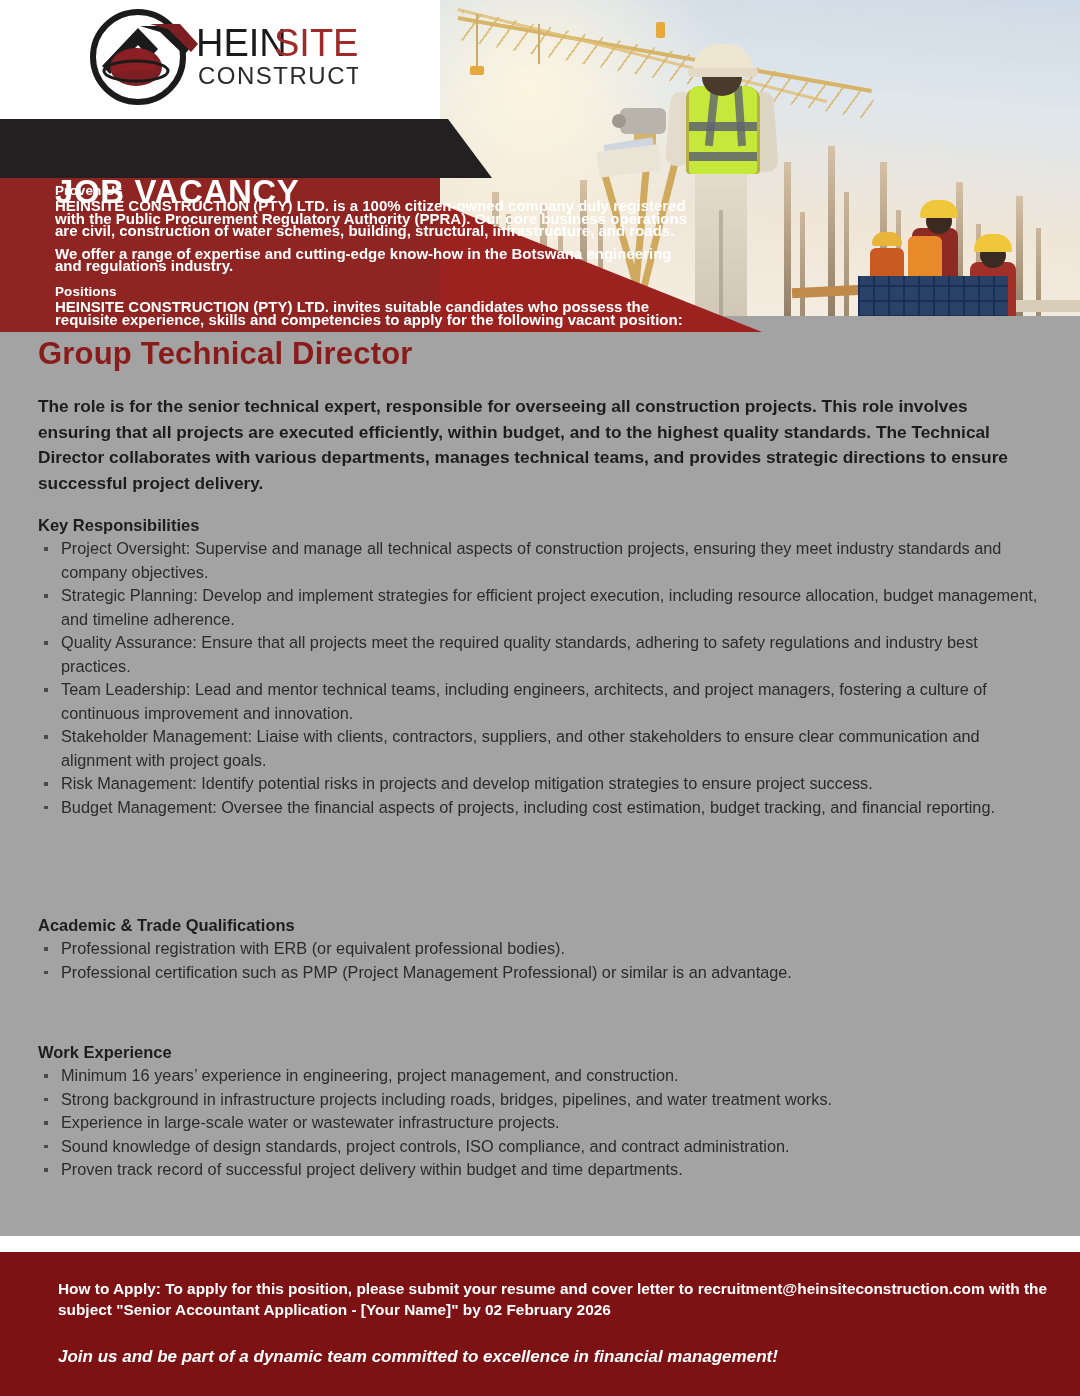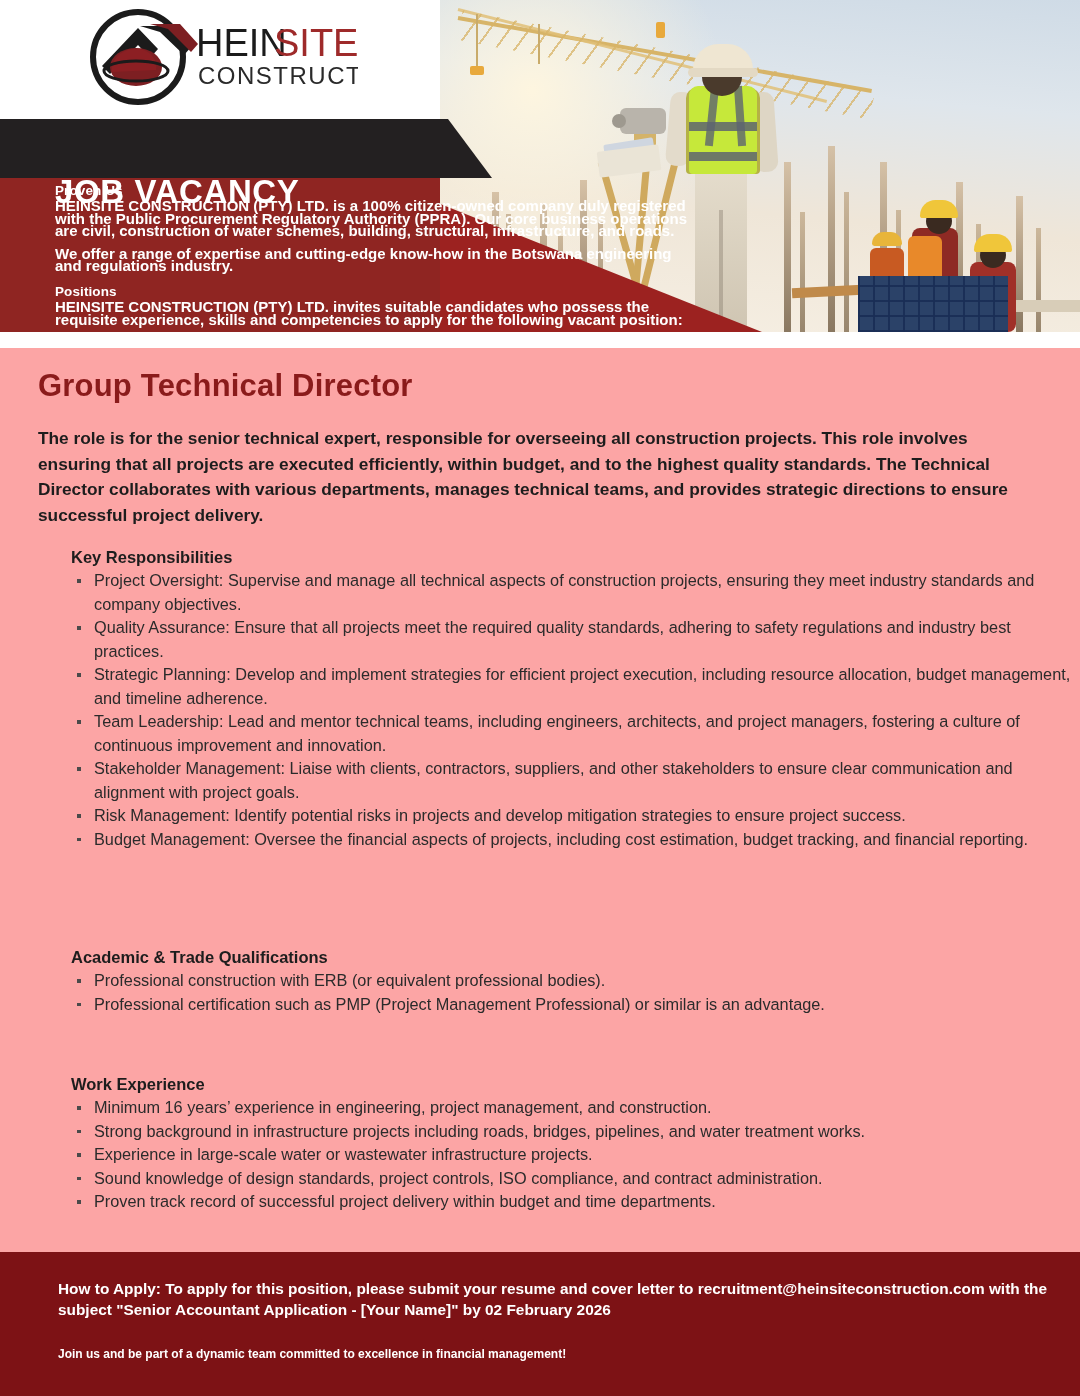--- a/index.html
+++ b/index.html
@@ -114,32 +114,32 @@
   .about-block{
     position:absolute;left:55px;top:183px;width:645px;z-index:7;color:#ffffff;
   }
   .about-h{font-size:13.5px;font-weight:bold;margin:0 0 2px 0;letter-spacing:.1px;}
   .about-p{font-size:15px;line-height:12.6px;margin:0;font-weight:600;}
   .about-gap{height:10px;}
   .about-gap2{height:11px;}
 
   
   .content{
-    position:absolute;left:0;top:348px;width:1080px;height:920px;
-    background:#fca5a5;
+    position:absolute;left:0;top:316px;width:1080px;height:920px;
+    background:#a3a3a3;
   }
   .job-title{
     position:absolute;left:38px;top:20px;
     font-size:31px;font-weight:bold;color:#8a1b1b;letter-spacing:.2px;
   }
   .intro{
     position:absolute;left:38px;top:78px;width:1005px;
     font-size:17.3px;line-height:25.5px;color:#1d1d1d;font-weight:bold;
   }
-  .section{position:absolute;left:38px;width:1010px;margin-left:33px;}
+  .section{position:absolute;left:38px;width:1010px;}
   .sec-h{
     font-size:16.5px;font-weight:bold;color:#1d1d1d;margin:0 0 2px 0;
   }
   ul.blist{margin:0;padding:0;list-style:none;}
   ul.blist li{
     position:relative;padding-left:23px;
     font-size:16.3px;line-height:23.5px;color:#2b2b2b;
   }
   ul.blist li:before{
     content:"";position:absolute;left:6px;top:10px;
@@ -150,21 +150,21 @@
   .footer{
     position:absolute;left:0;top:1252px;width:1080px;height:144px;
     background:#7d1215;
   }
   .footer-text{
     position:absolute;left:58px;top:26px;width:1000px;
     color:#ffffff;font-size:15.4px;line-height:21px;font-weight:bold;
   }
   .footer-join{
     position:absolute;left:58px;top:95px;width:1000px;
-    color:#ffffff;font-size:12px;font-weight:bold;
+    color:#ffffff;font-size:17px;font-weight:bold;font-style:italic;
   }
 
   
   .logo{position:absolute;left:88px;top:4px;width:270px;height:108px;z-index:8;}
 </style>
 </head>
 <body>
 
 <div class="header">
 
@@ -268,33 +268,33 @@
 <div class="content">
 
   <div class="job-title">Group Technical Director</div>
 
   <div class="intro">The role is for the senior technical expert, responsible for overseeing all construction projects. This role involves ensuring that all projects are executed efficiently, within budget, and to the highest quality standards. The Technical Director collaborates with various departments, manages technical teams, and provides strategic directions to ensure successful project delivery.</div>
 
   <div class="section" style="top:200px;">
     <div class="sec-h">Key Responsibilities</div>
     <ul class="blist">
       <li>Project Oversight: Supervise and manage all technical aspects of construction projects, ensuring they meet industry standards and company objectives.</li>
+      <li>Strategic Planning: Develop and implement strategies for efficient project execution, including resource allocation, budget management, and timeline adherence.</li>
       <li>Quality Assurance: Ensure that all projects meet the required quality standards, adhering to safety regulations and industry best practices.</li>
-      <li>Strategic Planning: Develop and implement strategies for efficient project execution, including resource allocation, budget management, and timeline adherence.</li>
       <li>Team Leadership: Lead and mentor technical teams, including engineers, architects, and project managers, fostering a culture of continuous improvement and innovation.</li>
       <li>Stakeholder Management: Liaise with clients, contractors, suppliers, and other stakeholders to ensure clear communication and alignment with project goals.</li>
       <li>Risk Management: Identify potential risks in projects and develop mitigation strategies to ensure project success.</li>
       <li>Budget Management: Oversee the financial aspects of projects, including cost estimation, budget tracking, and financial reporting.</li>
     </ul>
   </div>
 
   <div class="section" style="top:600px;">
     <div class="sec-h">Academic &amp; Trade Qualifications</div>
     <ul class="blist">
-      <li>Professional construction with ERB (or equivalent professional bodies).</li>
+      <li>Professional registration with ERB (or equivalent professional bodies).</li>
       <li>Professional certification such as PMP (Project Management Professional) or similar is an advantage.</li>
     </ul>
   </div>
 
   <div class="section" style="top:727px;">
     <div class="sec-h">Work Experience</div>
     <ul class="blist">
       <li>Minimum 16 years’ experience in engineering, project management, and construction.</li>
       <li>Strong background in infrastructure projects including roads, bridges, pipelines, and water treatment works.</li>
       <li>Experience in large-scale water or wastewater infrastructure projects.</li>

